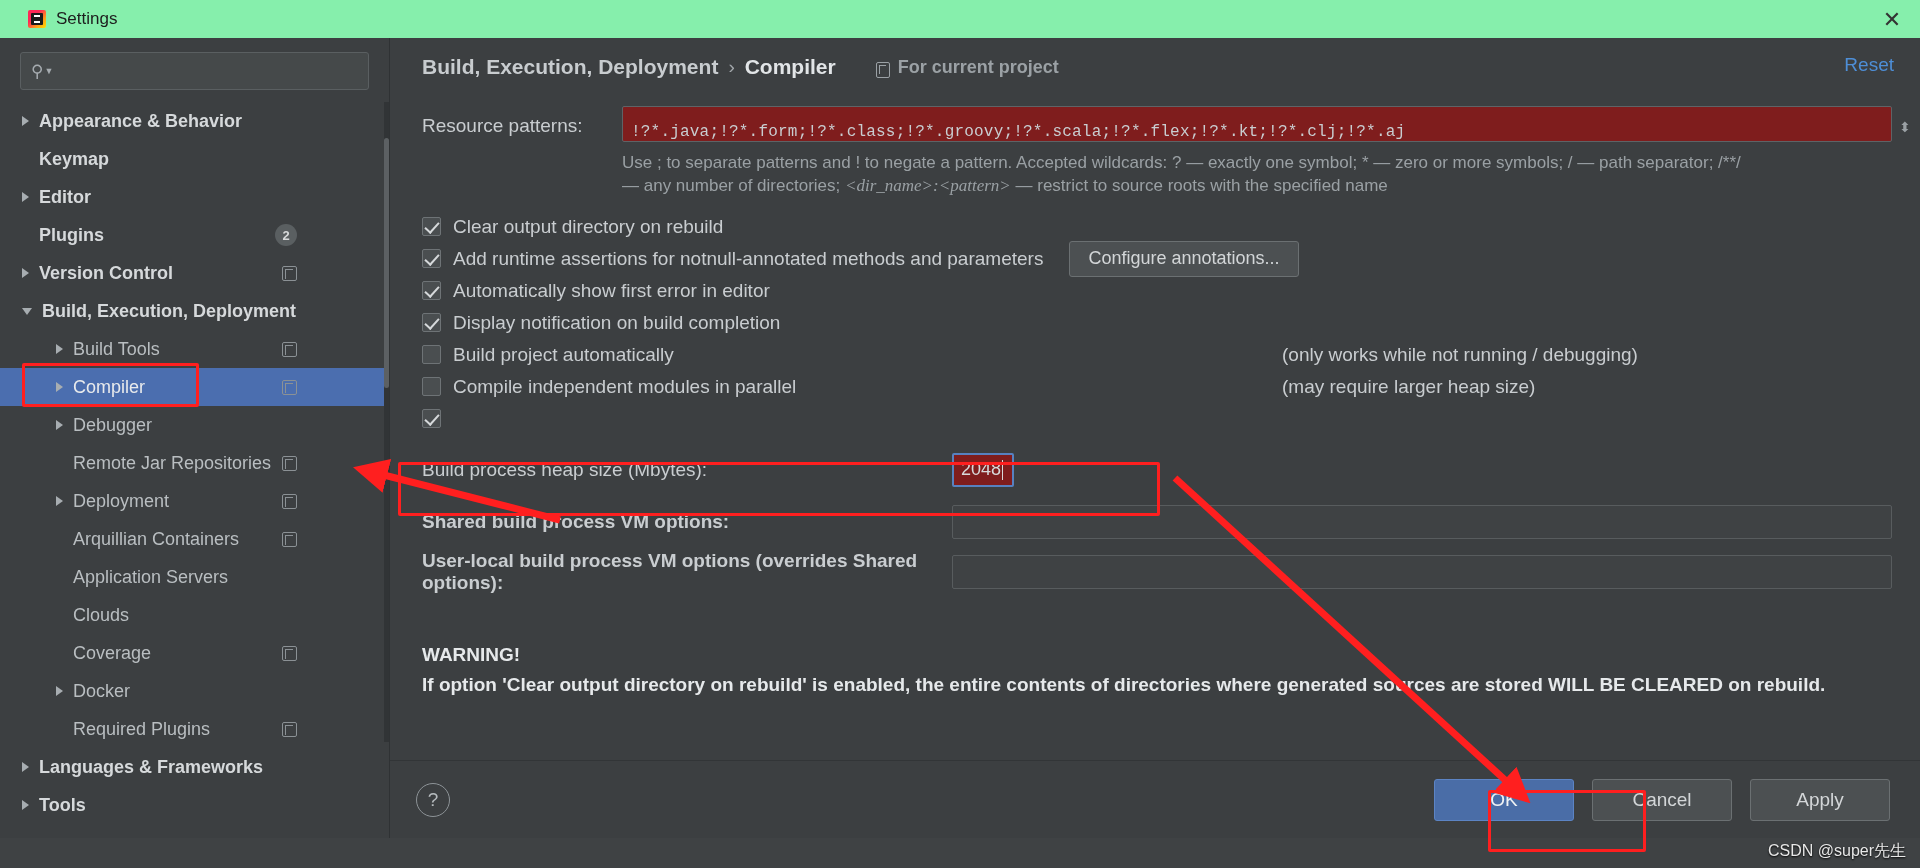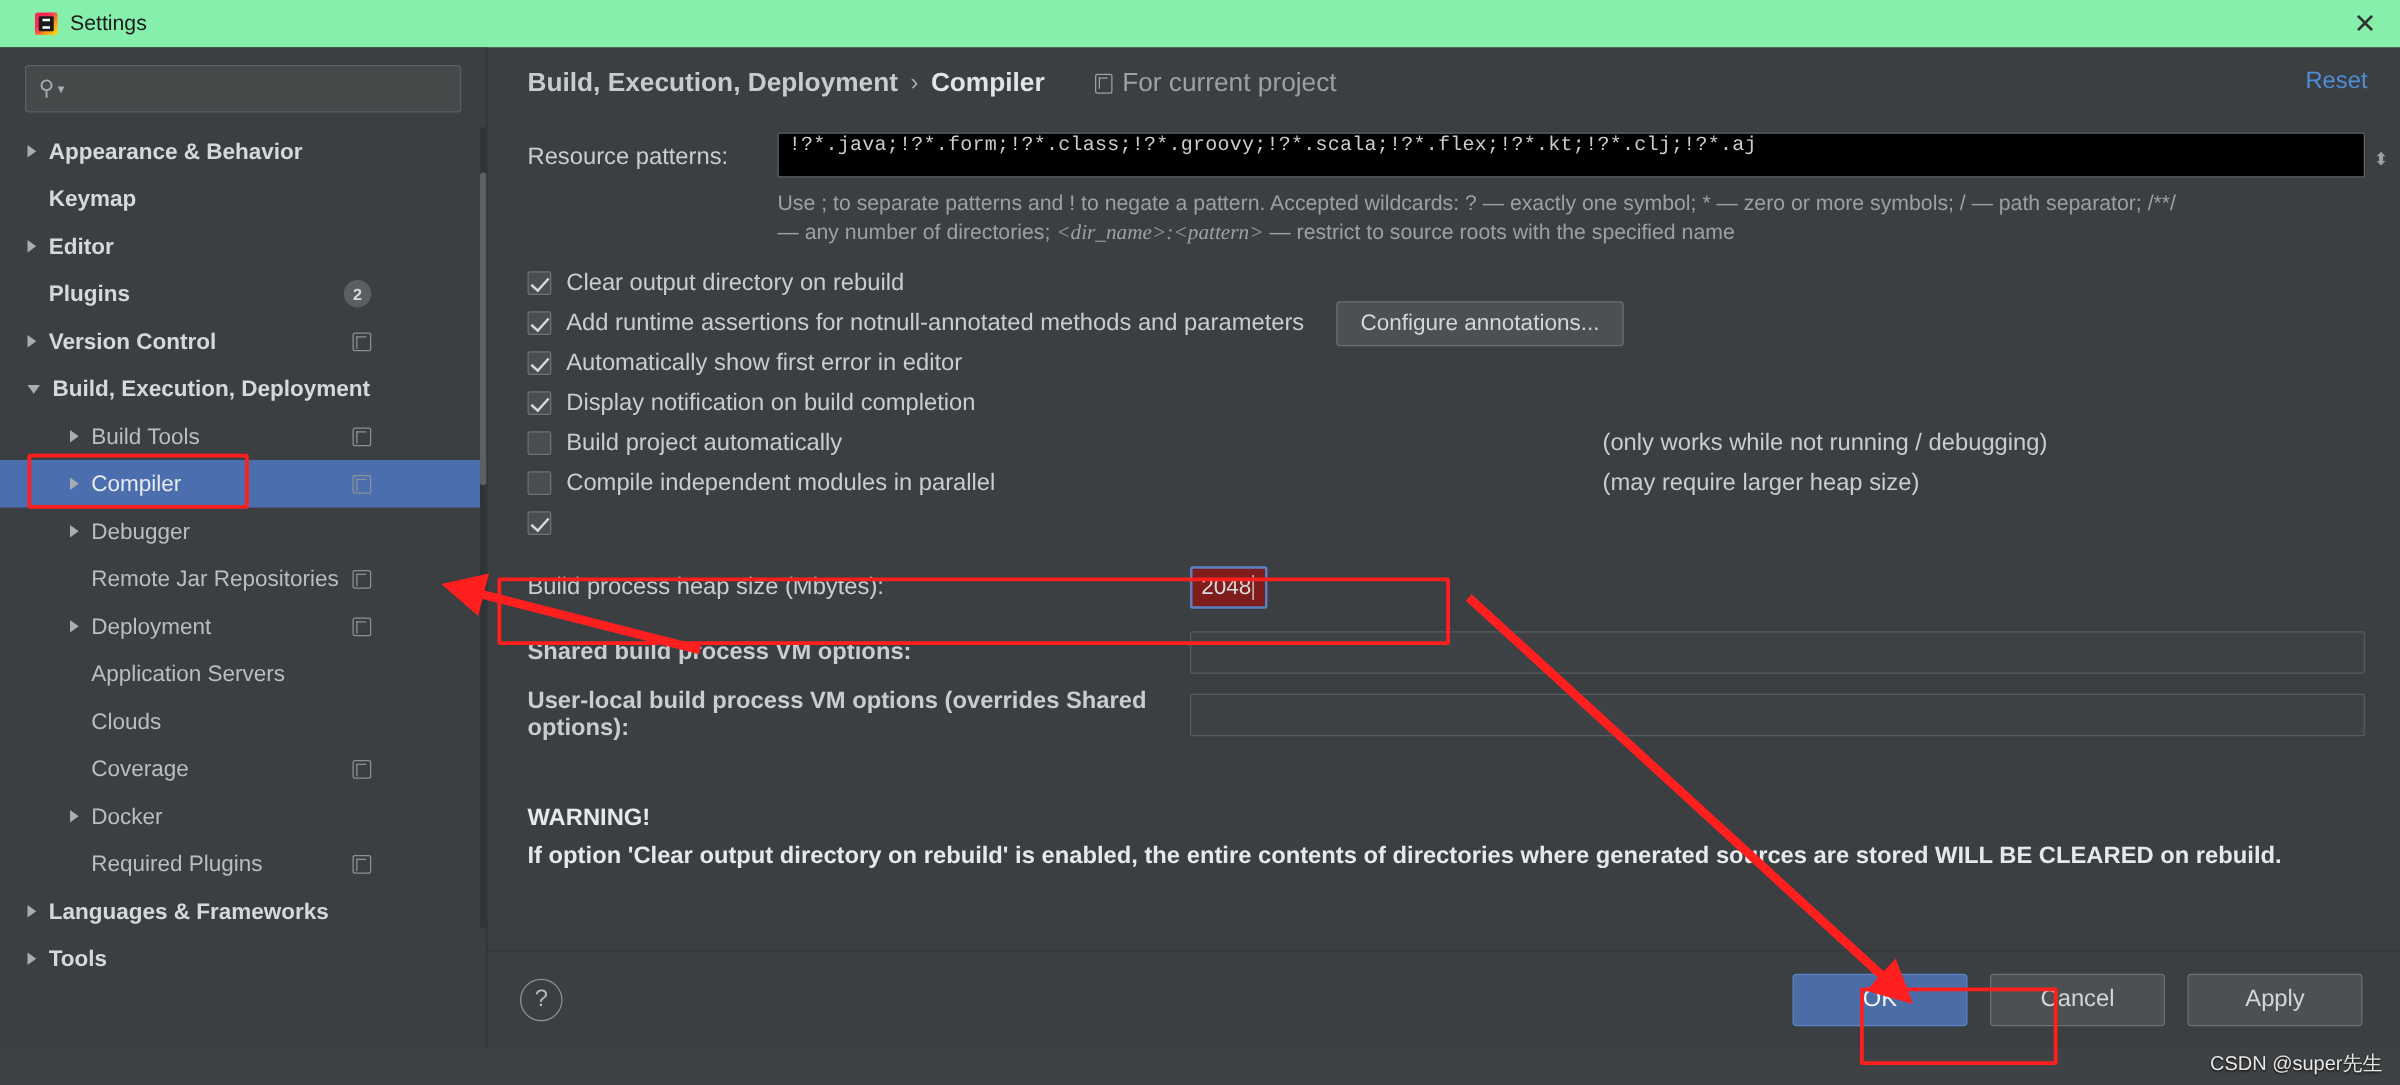--- a/index.html
+++ b/index.html
@@ -113,40 +113,40 @@
   .sb-thumb { position:absolute; left:0; top:36px; width:5px; height:250px; background:#5c6063; border-radius:3px; }
 
   
   .content { flex:1; position:relative; padding:0 0 0 14px; }
   .content-head {
     display:flex; align-items:center; height:46px; padding-left:18px; margin-top:6px;
   }
   .crumb { font-size:21px; font-weight:bold; color:#c8cccf; }
   .crumb-sep { font-size:19px; color:#a3a8ac; margin:0 10px; }
   .crumb-cur { font-size:21px; font-weight:bold; color:#e2e5e7; }
-  .for-project { display:flex; align-items:center; margin-left:40px; color:#9ba1a5; font-size:21px; }
+  .for-project { display:flex; align-items:flex-end; margin-left:40px; color:#9ba1a5; font-size:18px;font-weight:bold; }
   .doc-icon {
     width:14px; height:16px; border:1.6px solid #9ba1a5; border-radius:2px;
     margin-right:8px; position:relative;
   }
   .doc-icon::after{
     content:""; position:absolute; left:2px; top:2px; width:6px; height:8px;
     border-left:1.6px solid #9ba1a5; border-top:1.6px solid #9ba1a5;
   }
   .reset-link {
     position:absolute; right:26px; top:16px; color:#4e8ed6; font-size:19px;
   }
 
   .form { padding:10px 28px 0 18px; }
 
   .row-patterns { display:flex; align-items:flex-start; margin-top:6px; }
   .lbl-patterns { color:#c9cdd0; font-size:19px; width:200px; padding-top:9px; }
   .patterns-field {
-    flex:1; height:36px; background:#000000; border:1px solid #5e6366; border-radius:2px;
-    display:flex; align-items:flex-start; padding:0 8px; position:relative;
+    flex:1; height:36px; background:#7f1d1d; border:1px solid #5e6366; border-radius:2px;
+    display:flex; align-items:flex-end; padding:0 8px; position:relative;
   }
   .patterns-text {
     color:#c9cdd0; font-family:"Liberation Mono",monospace; font-size:16px;
     letter-spacing:0.2px; white-space:nowrap; overflow:hidden;
   }
   .expand-icon {
     position:absolute; right:-22px; top:12px; width:14px; height:14px; color:#9aa0a4; font-size:14px;
   }
 
   .hint {
@@ -286,20 +286,25 @@
             <span class="t-label">Debugger</span>
           </div>
           <div class="tree-row sub indent1">
             <span class="arrow blank"></span>
             <span class="t-label">Remote Jar Repositories</span>
             <span class="copy-icon"></span>
           </div>
           <div class="tree-row sub indent1">
             <span class="arrow"></span>
             <span class="t-label">Deployment</span>
+            <span class="copy-icon"></span>
+          </div>
+          <div class="tree-row sub indent1">
+            <span class="arrow blank"></span>
+            <span class="t-label">Arquillian Containers</span>
             <span class="copy-icon"></span>
           </div>
           <div class="tree-row sub indent1">
             <span class="arrow blank"></span>
             <span class="t-label">Application Servers</span>
           </div>
           <div class="tree-row sub indent1">
             <span class="arrow blank"></span>
             <span class="t-label">Clouds</span>
           </div>

